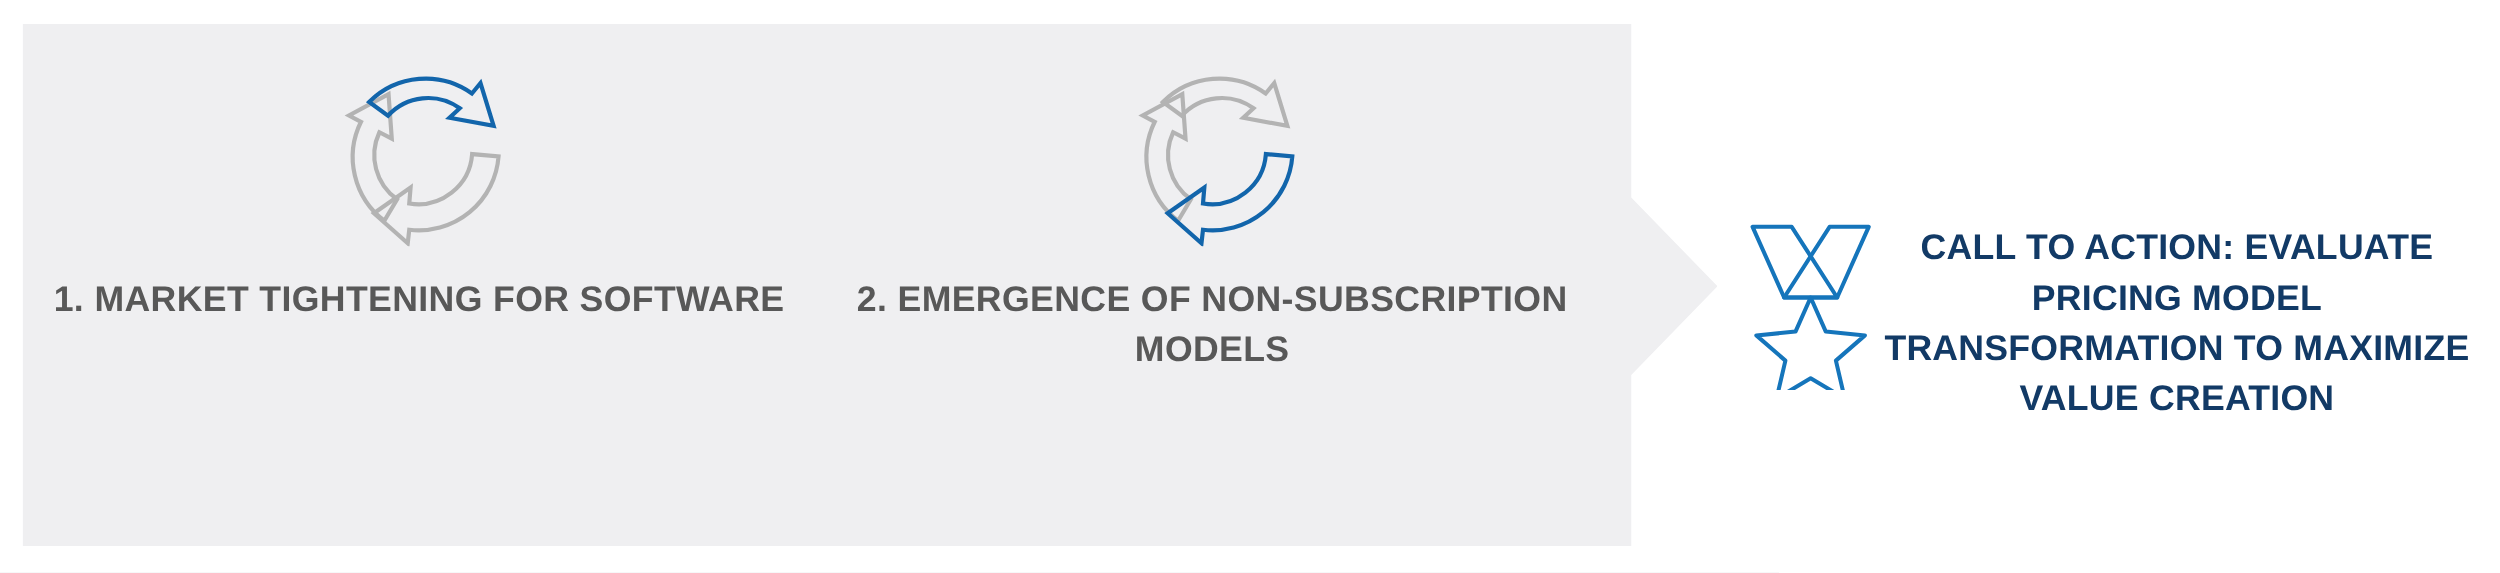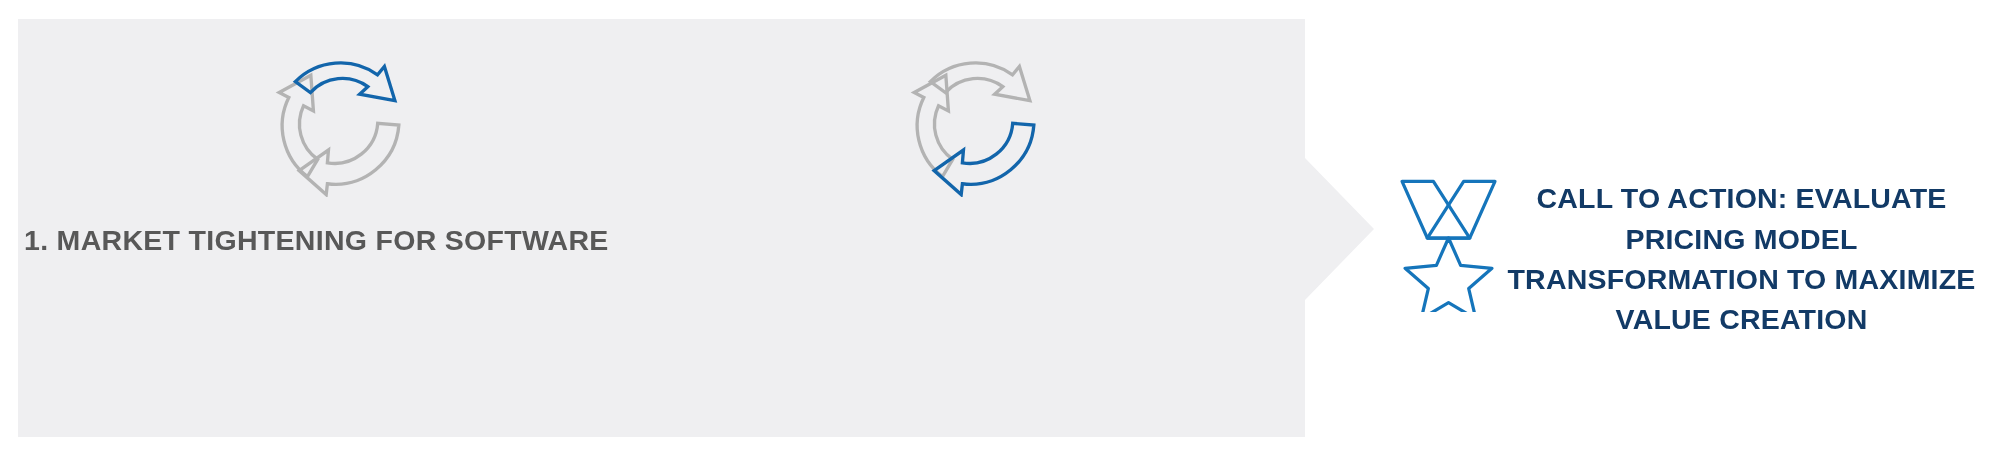--- a/index.html
+++ b/index.html
@@ -37,20 +37,21 @@
     align-items:center;
     padding-top:26px;
   }
   .step-icon{
     width:152px;height:152px;
     display:block;
   }
   .step-label{
     margin-top:24px;
     width:100%;
+    text-align:center;
     font-size:28.5px;
     font-weight:700;
     letter-spacing:.3px;
     line-height:1.40;
     color:#585858;
     text-transform:uppercase;
     padding:0 6px;
     box-sizing:border-box;
   }
 
@@ -104,20 +105,21 @@
 
     <div class="step">
       <svg class="step-icon" viewBox="0 0 100 100">
         <g fill="none" stroke-linecap="butt" stroke-linejoin="miter" stroke-width="2.2">
           <path stroke="#b3b3b3" d="M 31.9 86.6 A 42 42 0 0 1 19.6 34.5 L 13.3 31.2 L 34.1 19.9 L 35.8 43.4 L 29.3 40.0 A 28.5 28.5 0 0 0 38.6 75.3 Z"></path>
           <path stroke="#b3b3b3" d="M 23.9 24.1 A 42 42 0 0 1 78.0 19.6 L 82.5 14.1 L 89.4 36.6 L 66.2 32.4 L 71.6 27.4 A 28.5 28.5 0 0 0 33.8 31.3 Z"></path>
 
           <path stroke="#1265ab" d="M 92.0 52.7 A 42 42 0 0 1 45.0 91.3 L 44.2 98.4 L 26.4 82.6 L 45.7 69.1 L 45.0 77.5 A 28.5 28.5 0 0 0 78.1 51.5 Z"></path>
         </g>
       </svg>
+      <div class="step-label">2. EMERGENCE OF NON-SUBSCRIPTION MODELS</div>
     </div>
 
 
   </div>
 
   <div class="cta">
     <svg class="cta-icon" viewBox="0 0 104 122">
       <g fill="none" stroke="#1575bb" stroke-width="3.2" stroke-linejoin="round" stroke-linecap="round">
 
         <path d="M 6 6 L 37 6 L 73 62 L 31 62 Z"></path>

